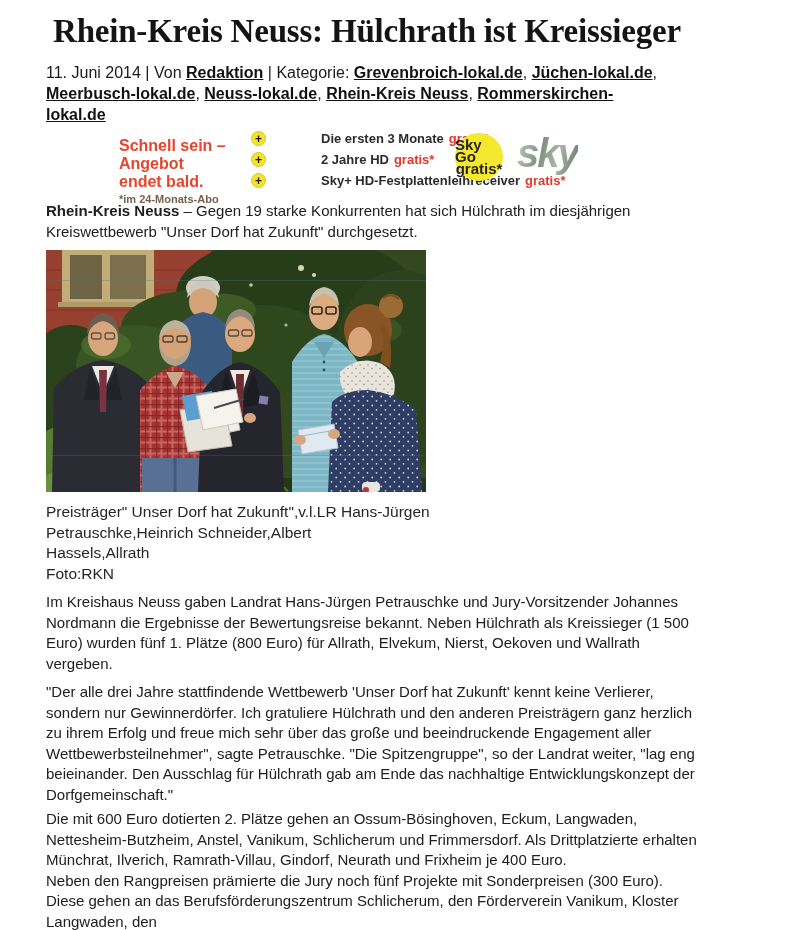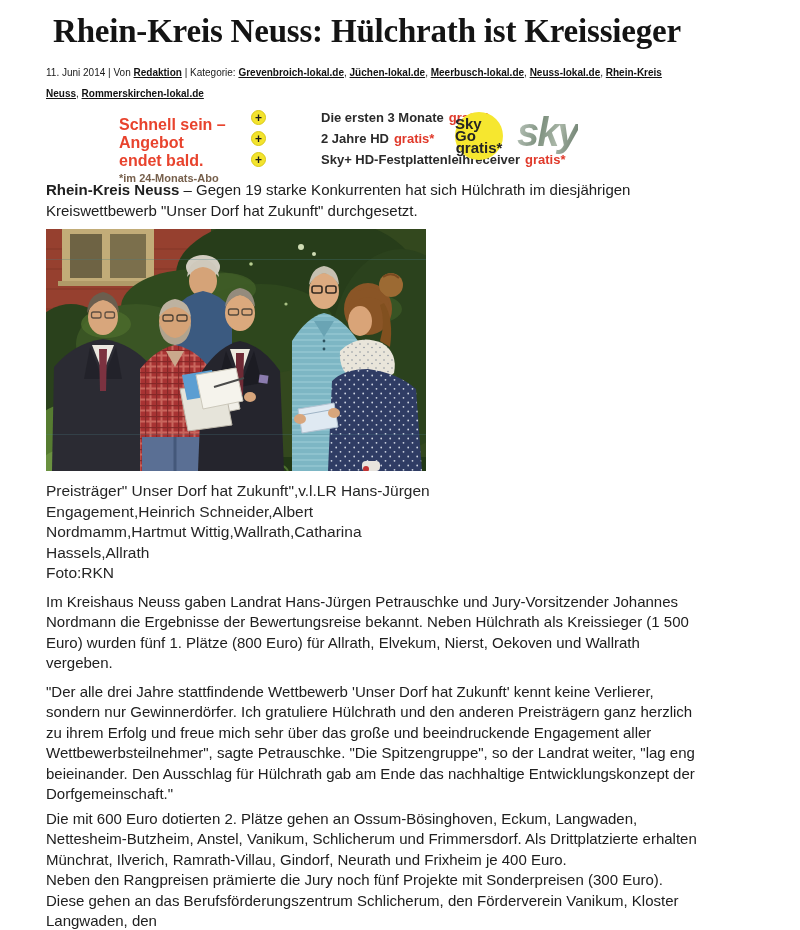--- a/index.html
+++ b/index.html
@@ -7,21 +7,21 @@
   .page{
     position:relative;width:712px;height:930px;overflow:hidden;background:#fff;
     font-family:"Liberation Sans",sans-serif;color:#1e1e1e;
   }
   .headline{
     margin:12px 28px 0 53px;
     font-family:"Liberation Serif",serif;font-weight:700;
     font-size:33px;line-height:38px;color:#141414;letter-spacing:-0.2px;
   }
   .headline span{display:block;}
-  .byline{margin:12px 40px 0 46px;font-size:10px;line-height:21px;color:#1a1a1a;}
+  .byline{margin:12px 40px 0 46px;font-size:16px;line-height:21px;color:#1a1a1a;}
   .blink{color:#121212;font-weight:700;text-decoration:underline;cursor:pointer;}
   .sep{color:#1a1a1a;}
   
   .ad{position:relative;margin:4px 0 0 99px;width:560px;height:64px;cursor:pointer;}
   .ad-left{position:absolute;left:20px;top:8px;}
   .ad-red{font-weight:700;font-size:16px;line-height:18px;color:#e8432d;}
   .ad-note{margin-top:2px;font-size:11px;color:#77604c;font-weight:700;}
   .ad-bullets{position:absolute;left:152px;top:2px;}
   .ad-row{display:flex;align-items:center;height:15px;margin-bottom:6px;}
   .plus{
@@ -243,22 +243,21 @@
       <path d="M256 186 L284 181" stroke="#9fb4c6" stroke-width="1"></path>
       <ellipse cx="254" cy="190" rx="6" ry="5" fill="#d8a67c"></ellipse>
       <ellipse cx="288" cy="184" rx="6" ry="5" fill="#d8a67c"></ellipse>
     </g>
     <rect y="30" width="380" height="1" fill="#4a7f86" opacity="0.3"></rect>
     <rect y="205" width="380" height="1" fill="#4a7f86" opacity="0.25"></rect>
   </svg>
 
   <div class="caption">
     <div>Preisträger" Unser Dorf hat Zukunft",v.l.LR Hans-Jürgen</div>
-    <div>Engagement,Heinrich Schneider,Albert</div>
-    <div>Nordmamm,Hartmut Wittig,Wallrath,Catharina</div>
+    <div>Petrauschke,Heinrich Schneider,Albert</div>
     <div>Hassels,Allrath</div>
     <div>Foto:RKN</div>
   </div>
 
   <p class="body">Im Kreishaus Neuss gaben Landrat Hans-Jürgen Petrauschke und Jury-Vorsitzender Johannes Nordmann die Ergebnisse der Bewertungsreise bekannt. Neben Hülchrath als Kreissieger (1 500 Euro) wurden fünf 1. Plätze (800 Euro) für Allrath, Elvekum, Nierst, Oekoven und Wallrath vergeben.</p>
   <p class="body p2">"Der alle drei Jahre stattfindende Wettbewerb 'Unser Dorf hat Zukunft' kennt keine Verlierer, sondern nur Gewinnerdörfer. Ich gratuliere Hülchrath und den anderen Preisträgern ganz herzlich zu ihrem Erfolg und freue mich sehr über das große und beeindruckende Engagement aller Wettbewerbsteilnehmer", sagte Petrauschke. "Die Spitzengruppe", so der Landrat weiter, "lag eng beieinander. Den Ausschlag für Hülchrath gab am Ende das nachhaltige Entwicklungskonzept der Dorfgemeinschaft."</p>
   <p class="body p3">Die mit 600 Euro dotierten 2. Plätze gehen an Ossum-Bösinghoven, Eckum, Langwaden, Nettesheim-Butzheim, Anstel, Vanikum, Schlicherum und Frimmersdorf. Als Drittplatzierte erhalten Münchrat, Ilverich, Ramrath-Villau, Gindorf, Neurath und Frixheim je 400 Euro.</p>
   <p class="body p4">Neben den Rangpreisen prämierte die Jury noch fünf Projekte mit Sonderpreisen (300 Euro). Diese gehen an das Berufsförderungszentrum Schlicherum, den Förderverein Vanikum, Kloster Langwaden, den</p>
 
 </div>

